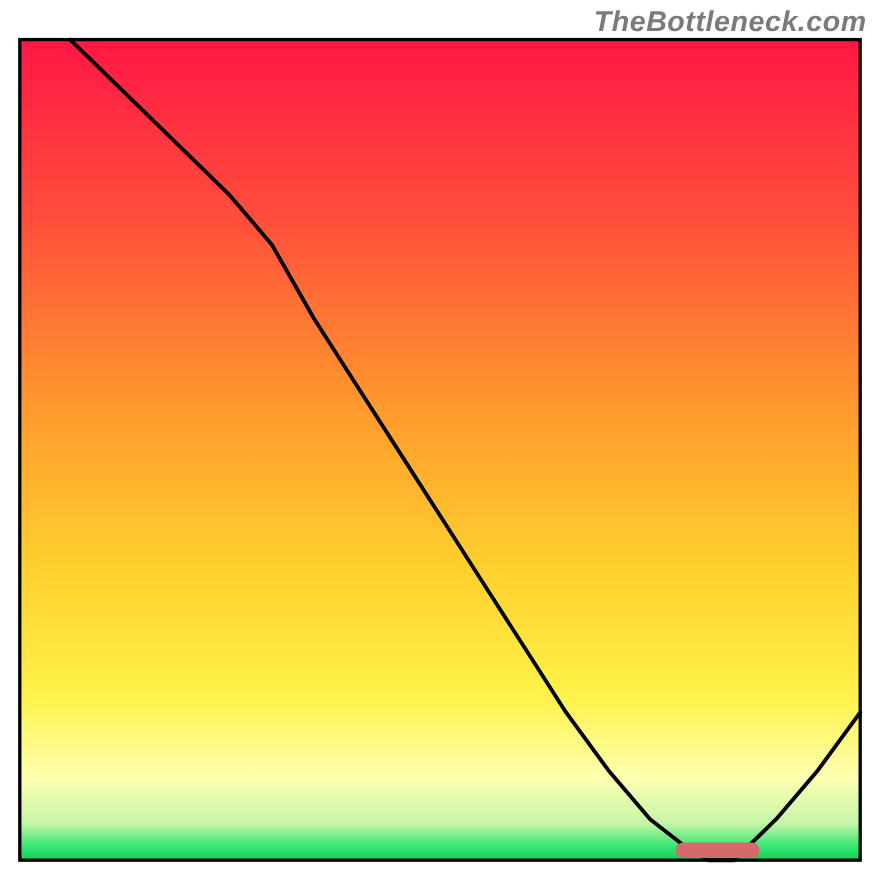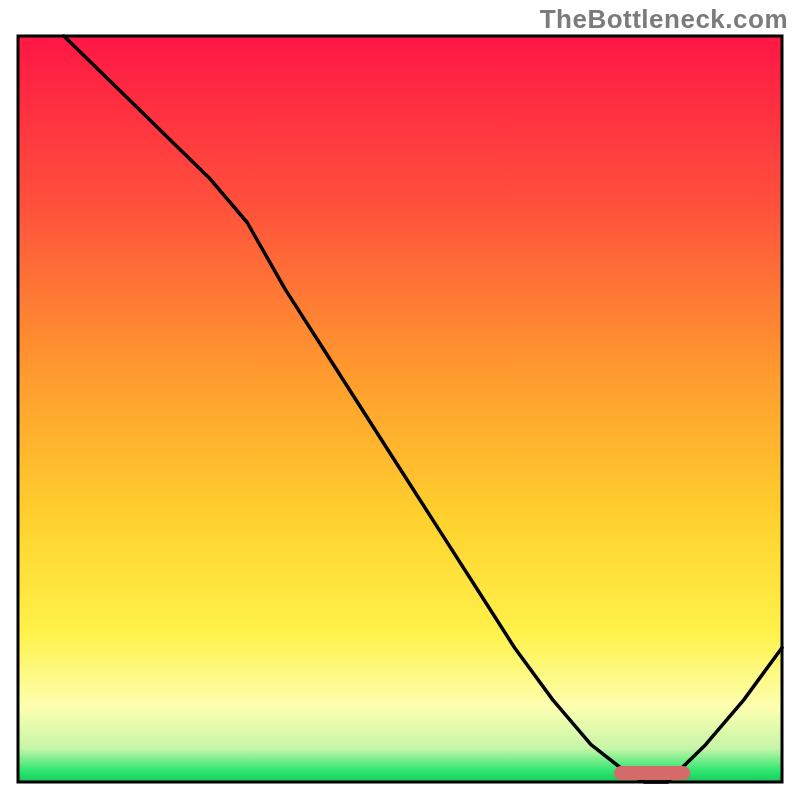--- a/index.html
+++ b/index.html
@@ -8,20 +8,21 @@
     width: 800px;
     height: 800px;
     overflow: hidden;
     background: #ffffff;
     font-family: Arial, Helvetica, sans-serif;
   }
   .page {
     width: 800px;
     height: 600px;
     position: relative;
+    font-style: italic;
   }
   .watermark {
     position: absolute;
     top: 4px;
     right: 12px;
     font-size: 26px;
     font-weight: 600;
     color: #7b7b7b;
     letter-spacing: 0.5px;
   }

